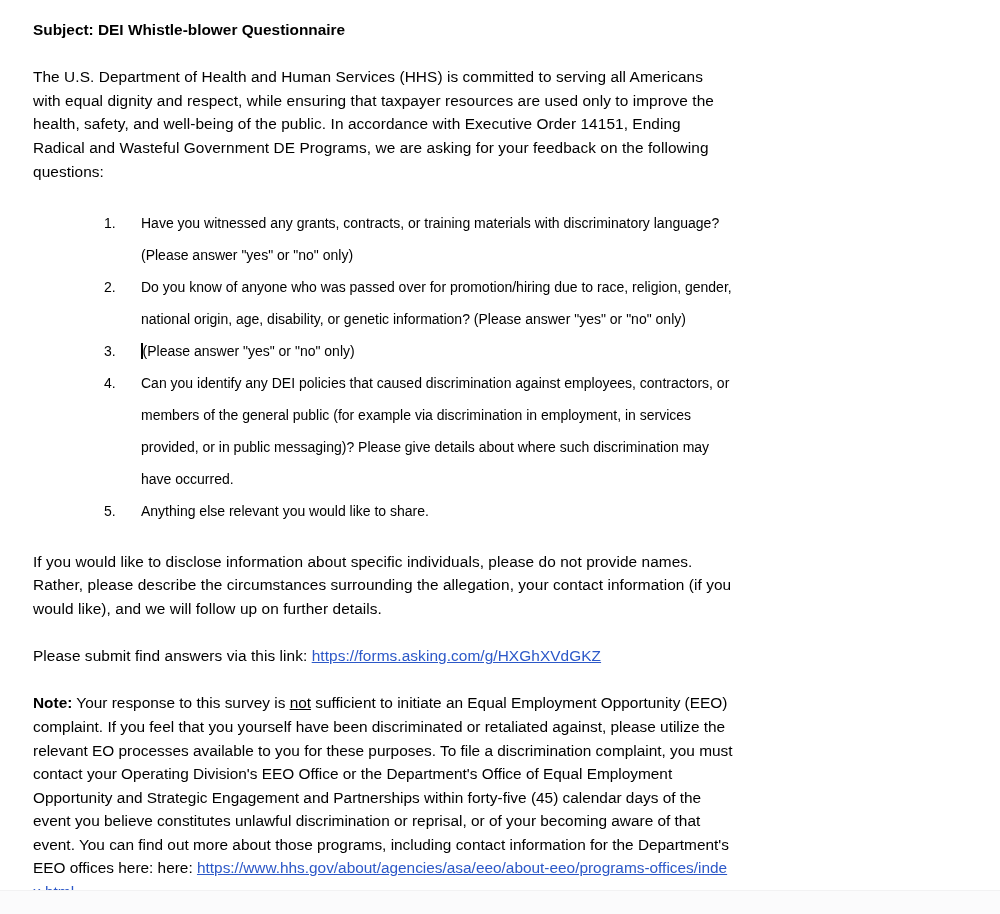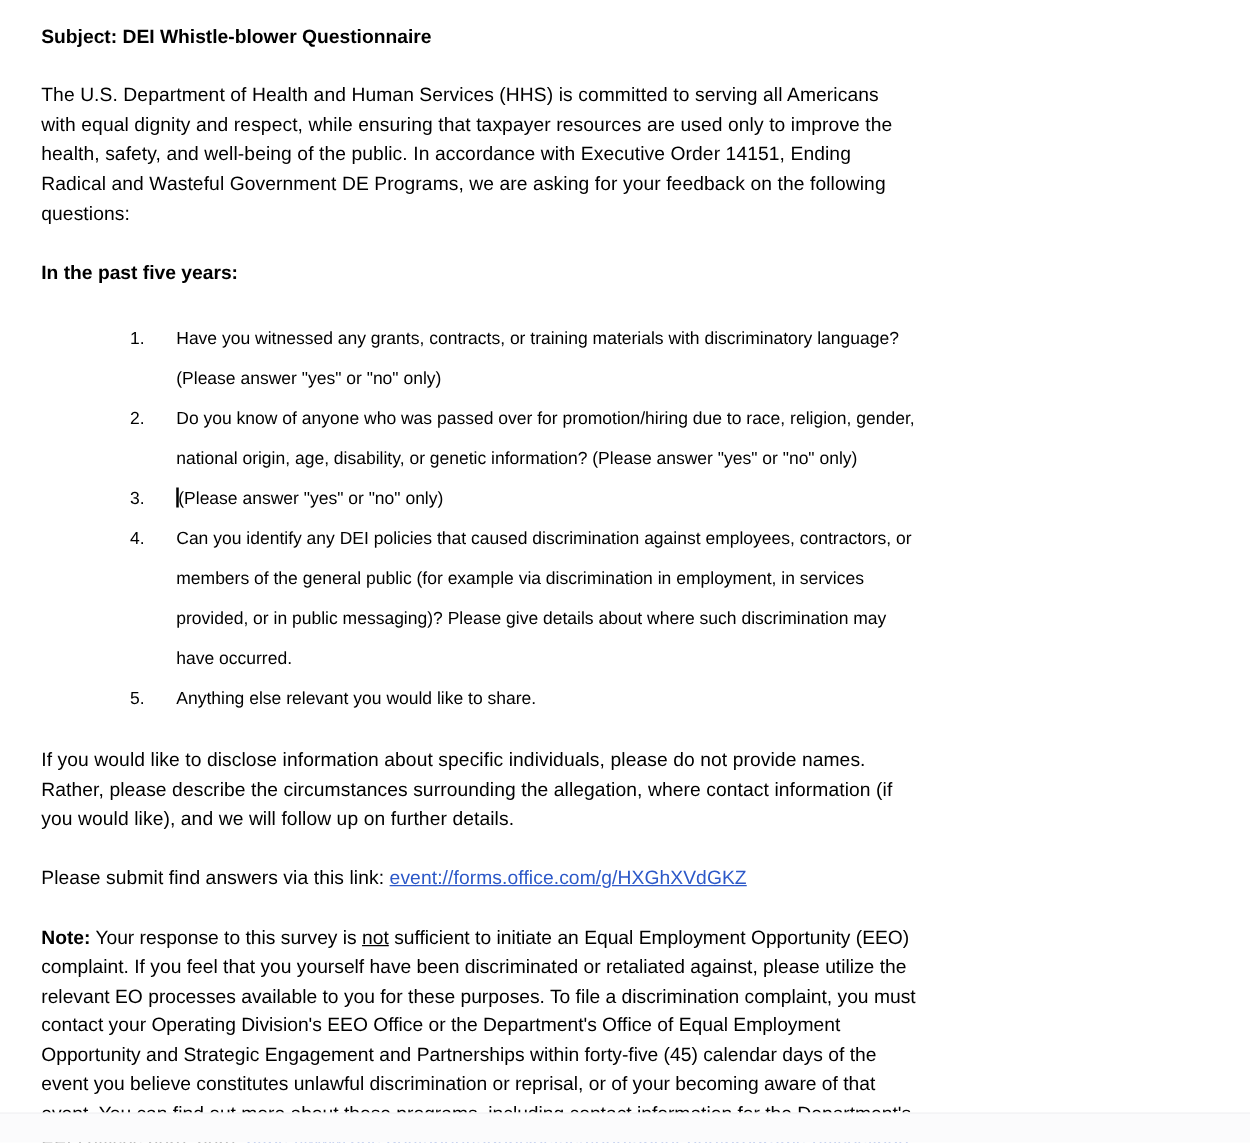--- a/index.html
+++ b/index.html
@@ -123,41 +123,40 @@
 </head>
 <body>
 
 <div id="doc">
 
   <div class="subject-line">Subject: DEI Whistle-blower Questionnaire</div>
 
 
   <p class="para">The U.S. Department of Health and Human Services (HHS) is committed to serving all Americans with equal dignity and respect, while ensuring that taxpayer resources are used only to improve the health, safety, and well-being of the public. In accordance with Executive Order 14151, Ending Radical and Wasteful Government DE Programs, we are asking for your feedback on the following questions:</p>
 
-  <div class="heading">In the past five years:</div>
 
   <ol class="questions">
     <li>
       <span>Have you witnessed any grants, contracts, or training materials with discriminatory language? (Please answer "yes" or "no" only)</span>
     </li>
     <li>
       <span>Do you know of anyone who was passed over for promotion/hiring due to race, religion, gender, national origin, age, disability, or genetic information? (Please answer "yes" or "no" only)</span>
     </li>
     <li>
       <span class="sub-line"><span class="caret"></span><span>(Please answer "yes" or "no" only)</span></span>
     </li>
     <li>
       <span>Can you identify any DEI policies that caused discrimination against employees, contractors, or members of the general public (for example via discrimination in employment, in services provided, or in public messaging)? Please give details about where such discrimination may have occurred.</span>
     </li>
     <li>
       <span>Anything else relevant you would like to share.</span>
     </li>
   </ol>
 
-  <p class="para">If you would like to disclose information about specific individuals, please do not provide names. Rather, please describe the circumstances surrounding the allegation, where contact information (if you would like), and we will follow up on further details.</p>
+  <p class="para">If you would like to disclose information about specific individuals, please do not provide names. Rather, please describe the circumstances surrounding the allegation, your contact information (if you would like), and we will follow up on further details.</p>
 
-  <p class="para"><span>Please submit find answers via this link: </span><a class="doclink" href="#">event://forms.office.com/g/HXGhXVdGKZ</a></p>
+  <p class="para"><span>Please submit find answers via this link: </span><a class="doclink" href="#">https://forms.asking.com/g/HXGhXVdGKZ</a></p>
 
   <p class="note-para"><span class="bold">Note:</span><span> Your response to this survey is </span><span class="underline">not</span><span> sufficient to initiate an Equal Employment Opportunity (EEO) complaint. If you feel that you yourself have been discriminated or retaliated against, please utilize the relevant EO processes available to you for these purposes. To file a discrimination complaint, you must contact your Operating Division's EEO Office or the Department's Office of Equal Employment Opportunity and Strategic Engagement and Partnerships within forty-five (45) calendar days of the event you believe constitutes unlawful discrimination or reprisal, or of your becoming aware of that event. You can find out more about those programs, including contact information for the Department's EEO offices here: here: </span><a class="doclink" href="#">https://www.hhs.gov/about/agencies/asa/eeo/about-eeo/programs-offices/index.html</a></p>
 
 </div>
 
 <div class="page-break"></div>
 
 </body></html>

